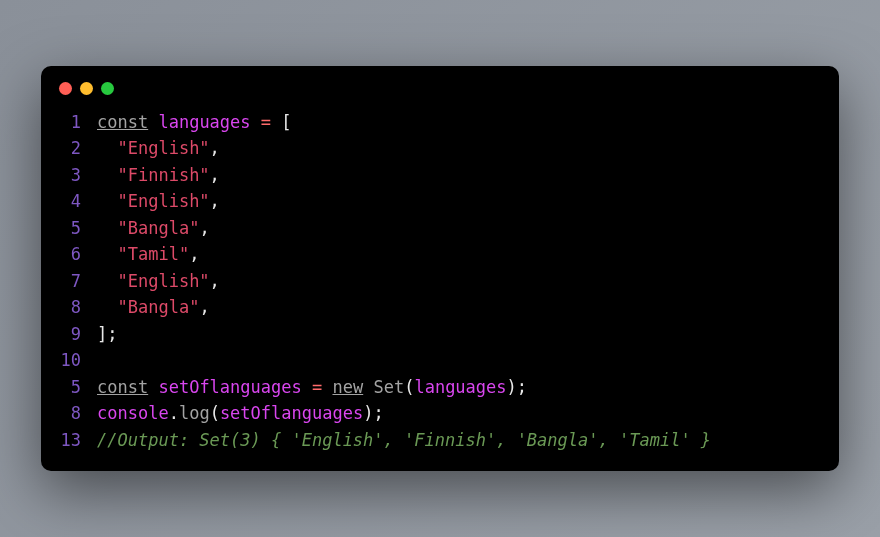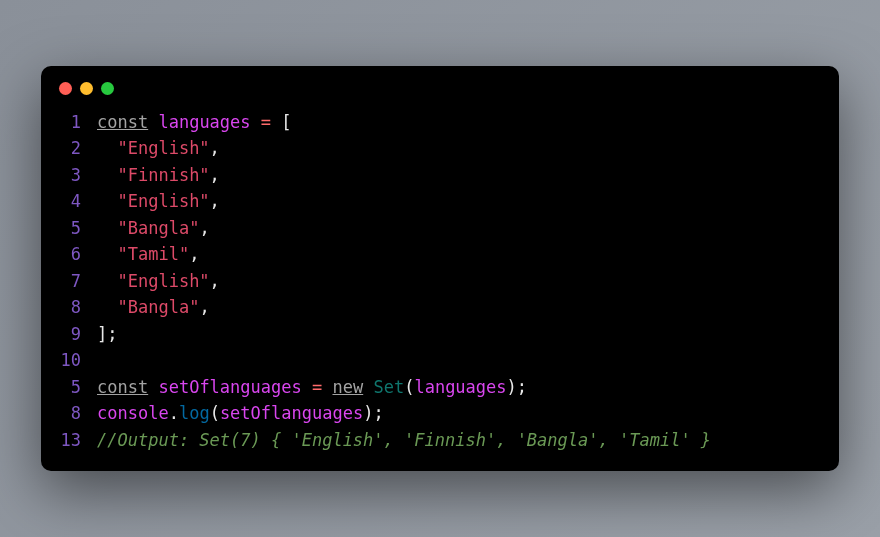--- a/index.html
+++ b/index.html
@@ -53,22 +53,22 @@
   }
   .code {
     white-space: pre;
     color: #e8e8e8;
   }
   .kw { color: #a3a3a3; text-decoration: underline; }       
   .ident { color: #d946ef; }    
   .op { color: #ff6b6b; }       
   .punc { color: #e8e8e8; }     
   .str { color: #dd4a68; }      
-  .cls { color: #0f766e; }      
-  .fn { color: #0369a1; }       
+  .cls { color: #a3a3a3; }      
+  .fn { color: #a3a3a3; }       
   .comment { color: #6a9955; font-style: italic; }
 </style>
 </head>
 <body>
 
 <div class="window">
   <div class="titlebar">
     <div class="dot red"></div>
     <div class="dot yellow"></div>
     <div class="dot green"></div>
@@ -118,16 +118,16 @@
       <div class="line">
         <div class="gutter">5</div>
         <div class="code"><span class="kw">const</span><span> </span><span class="ident">setOflanguages</span><span> </span><span class="op">=</span><span> </span><span class="kw">new</span><span> </span><span class="cls">Set</span><span class="punc">(</span><span class="ident">languages</span><span class="punc">);</span></div>
       </div>
       <div class="line">
         <div class="gutter">8</div>
         <div class="code"><span class="ident">console</span><span class="punc">.</span><span class="fn">log</span><span class="punc">(</span><span class="ident">setOflanguages</span><span class="punc">);</span></div>
       </div>
       <div class="line">
         <div class="gutter">13</div>
-        <div class="code"><span class="comment">//Output: Set(7) { 'English', 'Finnish', 'Bangla', 'Tamil' }</span></div>
+        <div class="code"><span class="comment">//Output: Set(3) { 'English', 'Finnish', 'Bangla', 'Tamil' }</span></div>
       </div>
     </div>
 </div>
 
 </body></html>

